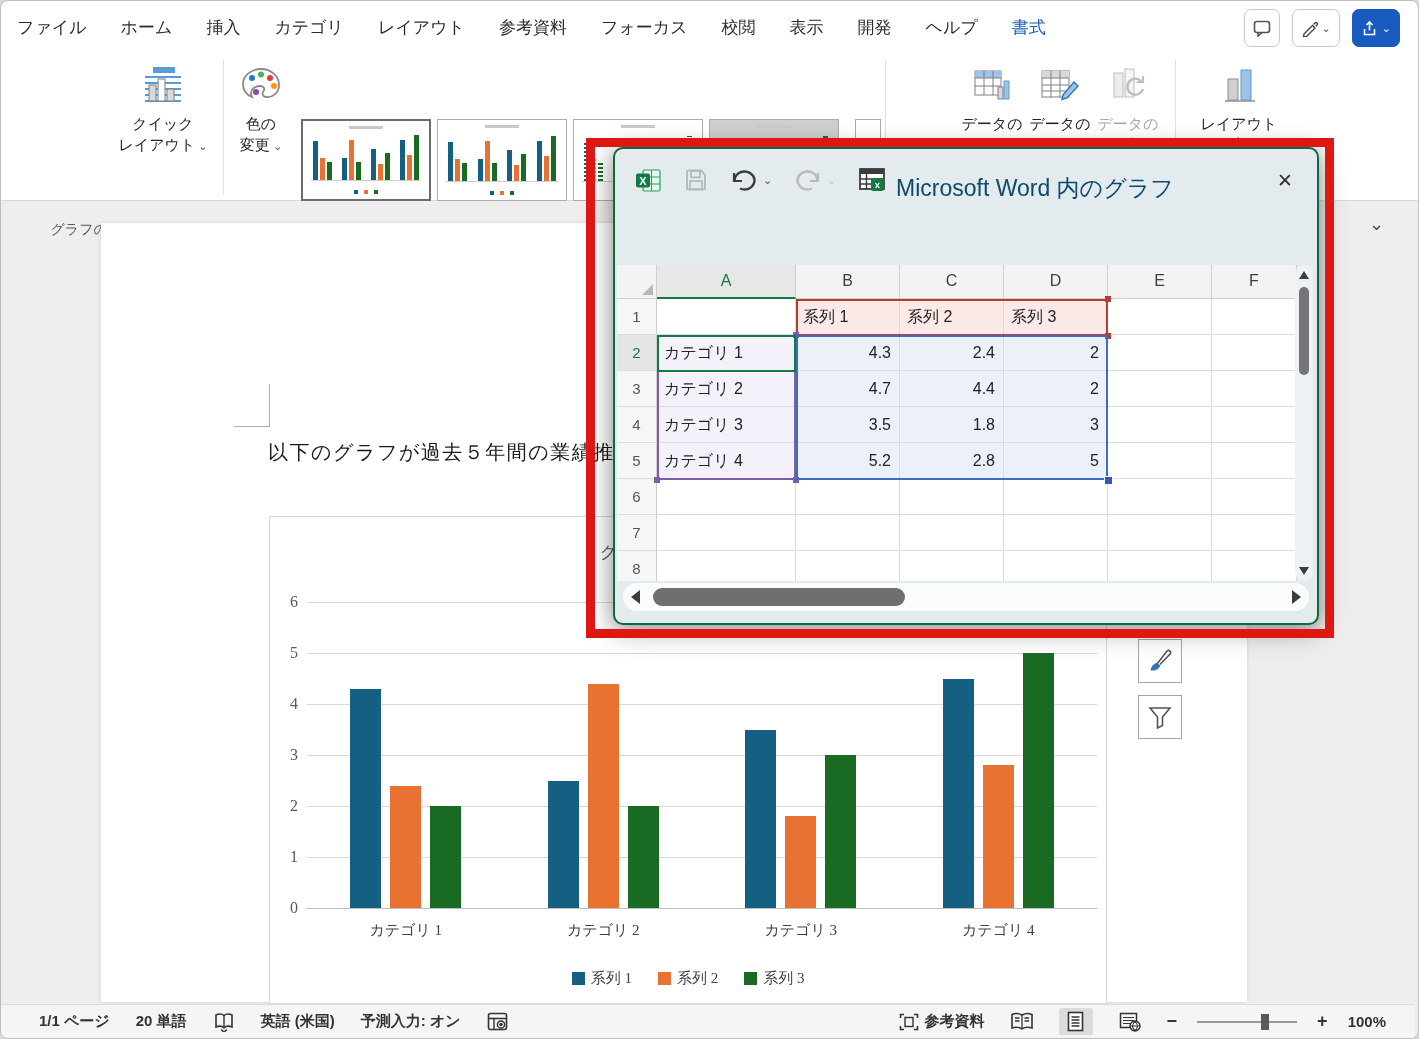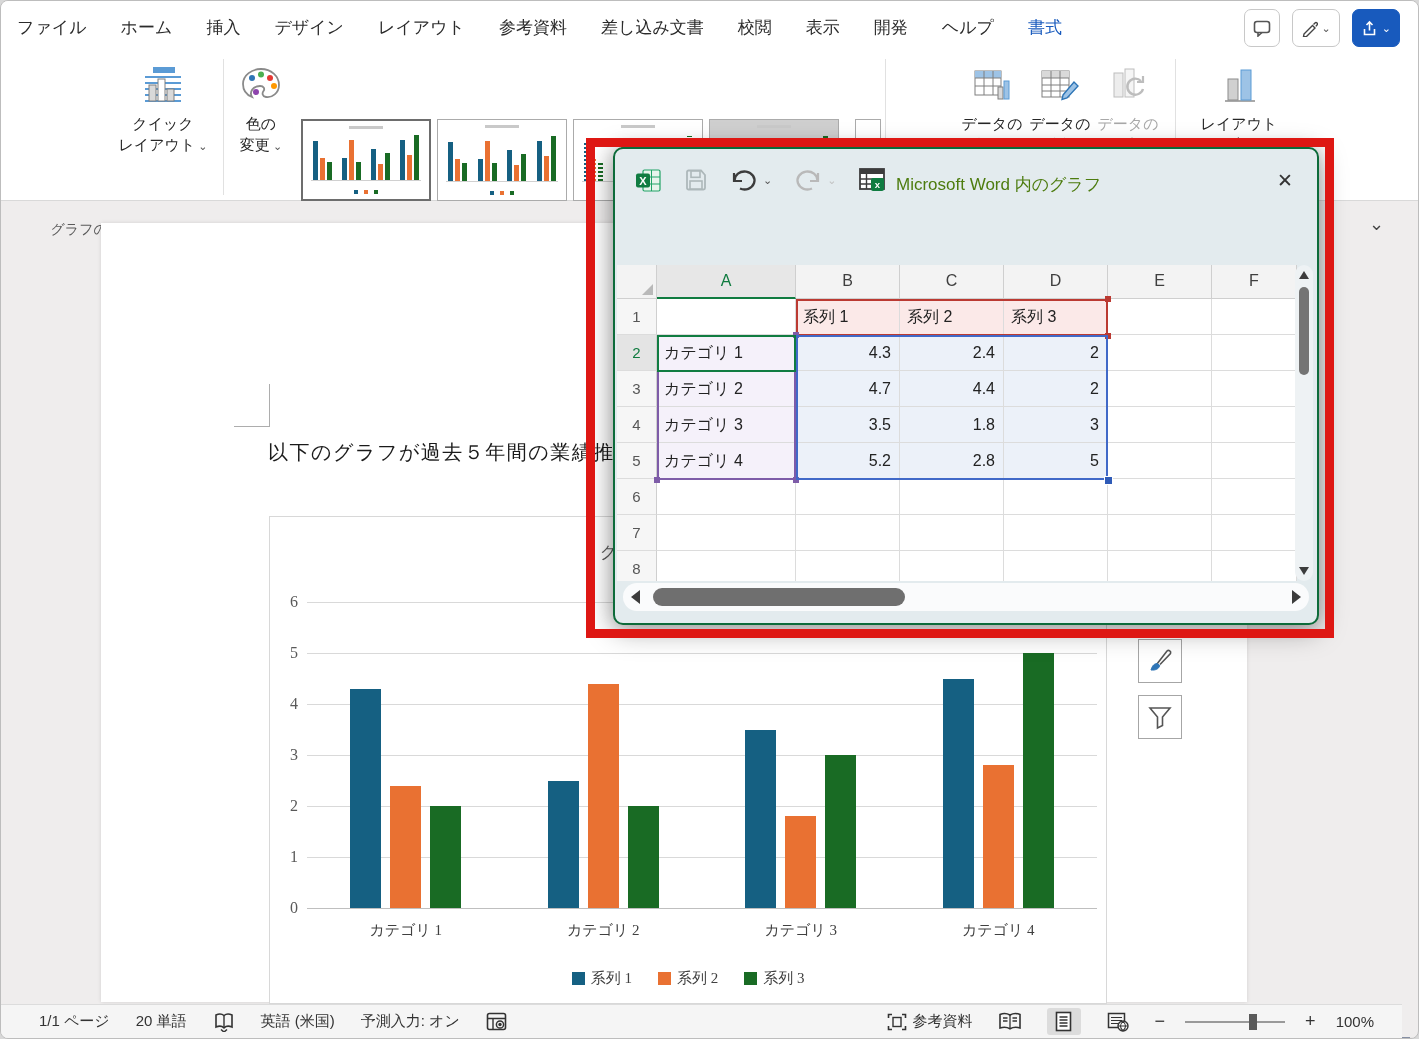--- a/index.html
+++ b/index.html
@@ -51,21 +51,21 @@
   .ytick{position:absolute;width:24px;text-align:right;font-family:"Liberation Serif",serif;font-size:16px;color:#595959;transform:translateY(-9px);left:4px;}
   .bar{position:absolute;}
   .cat-label{position:absolute;top:404px;text-align:center;font-family:"Liberation Serif",serif;font-size:15px;color:#404040;}
   .legend{position:absolute;left:0;right:0;top:452px;display:flex;justify-content:center;gap:26px;}
   .legend-item{display:flex;align-items:center;gap:6px;font-family:"Liberation Serif",serif;font-size:15px;color:#404040;}
   .swatch{width:13px;height:13px;}
   .float-btn{position:absolute;width:42px;height:42px;background:#fff;border:1px solid #a6a6a6;display:flex;align-items:center;justify-content:center;z-index:3;}
   
   .popup{position:absolute;left:612px;top:146px;width:706px;height:478px;background:#e3ebee;border:2px solid #0d6b3a;border-radius:10px;box-sizing:border-box;z-index:20;box-shadow:0 6px 28px rgba(0,0,0,.35),0 0 18px rgba(0,0,0,.18);}
   .pp-toolbar{position:absolute;left:20px;top:18px;display:flex;align-items:center;gap:22px;}
-  .pp-title{position:absolute;left:281px;top:24px;font-size:17px;color:#4d7c0f;white-space:nowrap;}
+  .pp-title{position:absolute;left:281px;top:24px;font-size:23px;color:#0c4a6e;white-space:nowrap;}
   .pp-close{position:absolute;right:24px;top:22px;font-size:19px;color:#333;line-height:1;}
   .sheet{position:absolute;left:2px;top:116px;width:680px;height:316px;background:#fff;overflow:hidden;}
   .srow{display:flex;}
   .cell{box-sizing:border-box;border-right:1px solid #dcdcdc;border-bottom:1px solid #dcdcdc;font-size:16px;color:#222;overflow:hidden;white-space:nowrap;}
   .cell.hdr{background:#f3f3f3;border-right:1px solid #cfcfcf;border-bottom:1px solid #cfcfcf;color:#3f3f3f;text-align:center;}
   .cell.hdr.sel-col{background:#e7e7e7;color:#0f7b3f;border-bottom:2px solid #107c41;}
   .cell.rowh{background:#f6f6f6;border-right:1px solid #cfcfcf;color:#565656;text-align:center;font-size:15px;}
   .cell.rowh.sel-row{background:#e4e4e4;color:#0f7b3f;}
   .cell.pink{background:#fbe9e8;padding-left:7px;}
   .cell.purp{background:#f5f1fa;padding-left:7px;}
@@ -74,21 +74,21 @@
   .ov{position:absolute;pointer-events:none;box-sizing:border-box;}
   .handle{position:absolute;width:6px;height:6px;}
   .vscroll{position:absolute;right:4px;top:116px;width:18px;height:316px;background:#eef2f4;border-radius:9px;}
   .vscroll .thumbv{position:absolute;left:4px;top:22px;width:10px;height:88px;background:#747474;border-radius:6px;}
   .tri{width:0;height:0;position:absolute;}
   .hscroll{position:absolute;left:8px;right:8px;top:434px;height:28px;background:#fafbfc;border-radius:14px;}
   .hscroll .thumbh{position:absolute;left:30px;top:5px;width:252px;height:18px;background:#6f6f6f;border-radius:9px;}
   
   .red-frame{position:absolute;left:585px;top:137px;width:748px;height:500px;border:9px solid #de1713;box-sizing:border-box;z-index:30;pointer-events:none;}
   
-  .statusbar{position:absolute;left:0;right:16px;top:1003px;height:33px;background:#f5f5f5;border-top:1px solid #dcdcdc;display:flex;align-items:center;font-size:15px;color:#333;z-index:40;}
+  .statusbar{position:absolute;left:0;right:4px;top:1003px;height:33px;background:#f5f5f5;border-top:1px solid #dcdcdc;display:flex;align-items:center;font-size:15px;color:#333;z-index:40;font-weight:bold;}
   .sb-left{display:flex;align-items:center;gap:26px;padding-left:38px;}
   .sb-right{margin-left:auto;display:flex;align-items:center;gap:20px;padding-right:28px;}
   .sb-item{display:flex;align-items:center;gap:6px;white-space:nowrap;}
   .view-btn{display:flex;align-items:center;justify-content:center;width:34px;height:27px;border-radius:3px;}
   .view-btn.active{background:#dcdcdc;}
   .zoom-track{position:relative;width:100px;height:2px;background:#9a9a9a;}
   .zoom-thumb{position:absolute;left:64px;top:-7px;width:8px;height:16px;background:#5a5a5a;}
   .bottom-sliver{position:absolute;left:0;right:0;top:1036px;height:3px;background:#e6e6e6;z-index:39;}
   .sliver-text{position:absolute;left:830px;right:0;top:0;height:3px;
     background:repeating-linear-gradient(90deg,#5d6a86 0 9px,transparent 9px 15px);opacity:.7;}
@@ -96,24 +96,24 @@
 </head>
 <body>
 
 <div class="app">
 
   <div class="menubar">
     <div style="display:flex;">
         <div class="tab">ファイル</div>
         <div class="tab">ホーム</div>
         <div class="tab">挿入</div>
-        <div class="tab">デザイン</div>
+        <div class="tab">カテゴリ</div>
         <div class="tab">レイアウト</div>
         <div class="tab">参考資料</div>
-        <div class="tab">差し込み文書</div>
+        <div class="tab">フォーカス</div>
         <div class="tab">校閲</div>
         <div class="tab">表示</div>
         <div class="tab">開発</div>
         <div class="tab">ヘルプ</div>
         <div class="tab contextual">書式</div>
       </div>
     <div class="mb-buttons">
       <div class="mb-btn">
         <svg width="18" height="17" viewBox="0 0 18 17">
             <rect x="1.5" y="1.5" width="15" height="11" rx="2.5" fill="none" stroke="#555" stroke-width="1.6"></rect>

